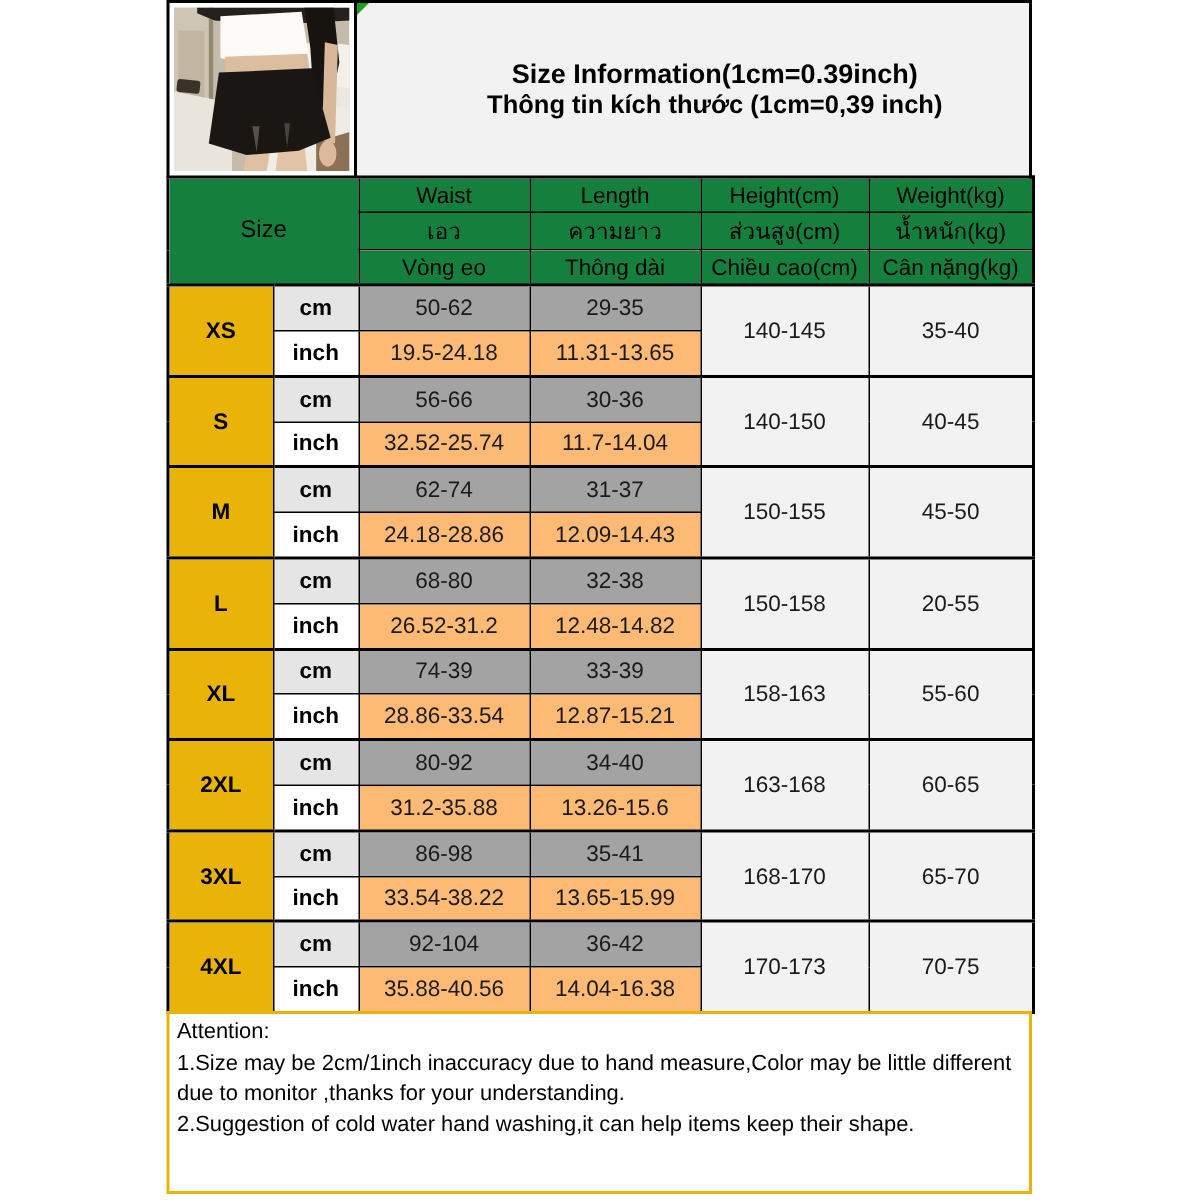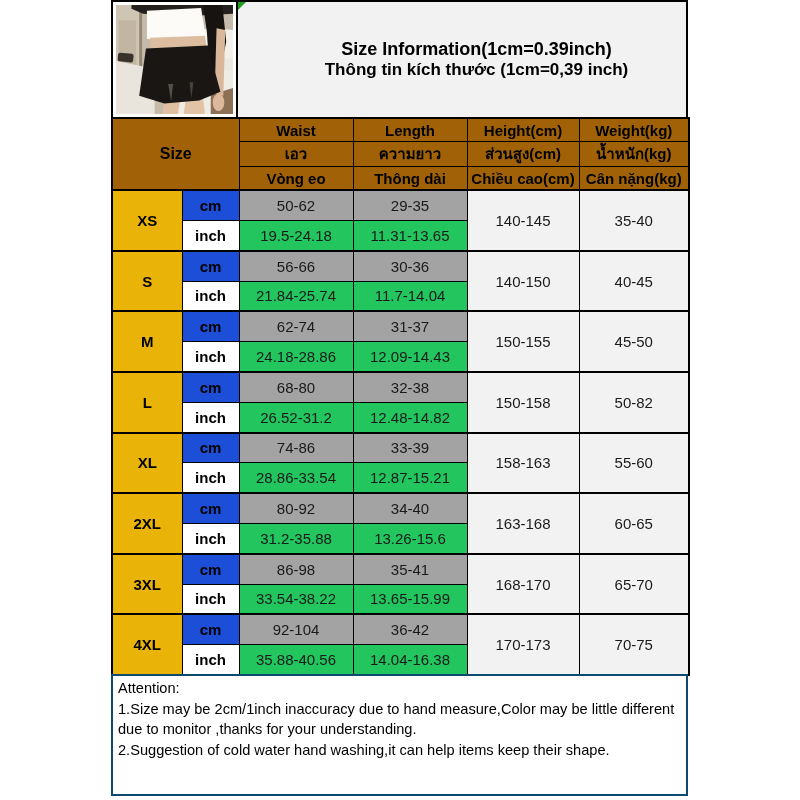--- a/index.html
+++ b/index.html
@@ -34,37 +34,37 @@
   
   table.size-table{
     width:577px;table-layout:fixed;border-collapse:collapse;
     margin-top:-2px;border:2px solid #000;
   }
   .size-table th,.size-table td{
     border:1.5px solid #000;text-align:center;vertical-align:middle;
     padding:0;overflow:hidden;white-space:nowrap;
   }
   .size-table thead tr{height:23.6px;}
-  .size-table thead th{background:#a16207;font-weight:bold;font-size:15px;}
+  .size-table thead th{background:#15803d;font-weight:normal;font-size:15px;}
   .size-table thead th.size-head{font-size:16px;margin-top:45px;}
   .size-table tbody tr{height:30.3px;}
   .size-table td.size{background:#eab308;font-weight:bold;font-size:15px;}
   .size-table td.unit{font-weight:bold;font-size:15px;}
-  .size-table td.cmu{background:#1d4ed8;}
+  .size-table td.cmu{background:#e5e5e5;}
   .size-table td.inu{background:#ffffff;}
   .size-table td.val{font-weight:normal;font-size:15px;color:#1a1a1a;}
   .size-table td.cmv{background:#a3a3a3;}
-  .size-table td.inv{background:#22c55e;}
+  .size-table td.inv{background:#fdba74;}
   .size-table td.merged{background:#f2f2f2;}
   .size-table tbody tr.g td{border-top:2px solid #000;}
 
   
   .attention{
     box-sizing:border-box;width:577px;height:122px;margin-top:-2px;
-    border:2px solid #0c4a6e;background:#fff;
+    border:2px solid #eab308;background:#fff;
     padding:2px 6px 0 5px;font-size:14.6px;line-height:1.42;
     white-space:normal;
   }
 </style>
 </head>
 <body>
 
 <div class="sheet">
 
   <div class="top">
@@ -149,21 +149,21 @@
       <tr class="g">
         <td class="size" rowspan="2">S</td>
         <td class="unit cmu">cm</td>
         <td class="val cmv">56-66</td>
         <td class="val cmv">30-36</td>
         <td class="val merged" rowspan="2">140-150</td>
         <td class="val merged" rowspan="2">40-45</td>
       </tr>
       <tr>
         <td class="unit inu">inch</td>
-        <td class="val inv">21.84-25.74</td>
+        <td class="val inv">32.52-25.74</td>
         <td class="val inv">11.7-14.04</td>
       </tr>
 
       <tr class="g">
         <td class="size" rowspan="2">M</td>
         <td class="unit cmu">cm</td>
         <td class="val cmv">62-74</td>
         <td class="val cmv">31-37</td>
         <td class="val merged" rowspan="2">150-155</td>
         <td class="val merged" rowspan="2">45-50</td>
@@ -173,32 +173,32 @@
         <td class="val inv">24.18-28.86</td>
         <td class="val inv">12.09-14.43</td>
       </tr>
 
       <tr class="g">
         <td class="size" rowspan="2">L</td>
         <td class="unit cmu">cm</td>
         <td class="val cmv">68-80</td>
         <td class="val cmv">32-38</td>
         <td class="val merged" rowspan="2">150-158</td>
-        <td class="val merged" rowspan="2">50-82</td>
+        <td class="val merged" rowspan="2">20-55</td>
       </tr>
       <tr>
         <td class="unit inu">inch</td>
         <td class="val inv">26.52-31.2</td>
         <td class="val inv">12.48-14.82</td>
       </tr>
 
       <tr class="g">
         <td class="size" rowspan="2">XL</td>
         <td class="unit cmu">cm</td>
-        <td class="val cmv">74-86</td>
+        <td class="val cmv">74-39</td>
         <td class="val cmv">33-39</td>
         <td class="val merged" rowspan="2">158-163</td>
         <td class="val merged" rowspan="2">55-60</td>
       </tr>
       <tr>
         <td class="unit inu">inch</td>
         <td class="val inv">28.86-33.54</td>
         <td class="val inv">12.87-15.21</td>
       </tr>
 

